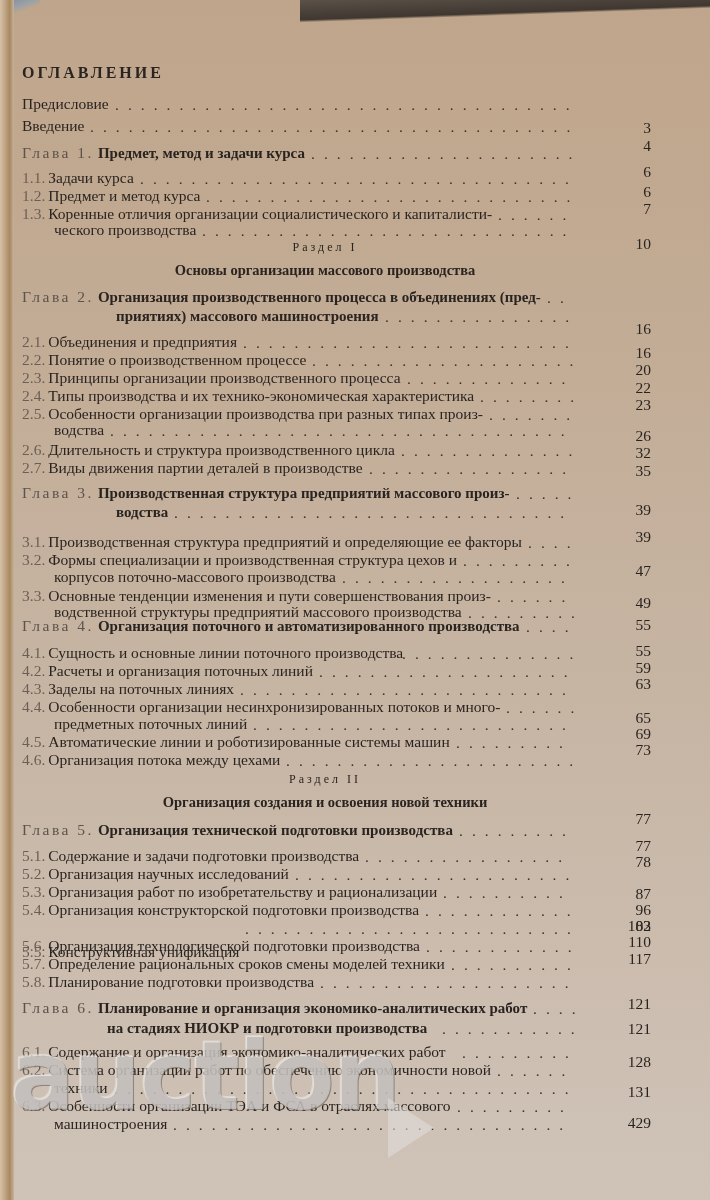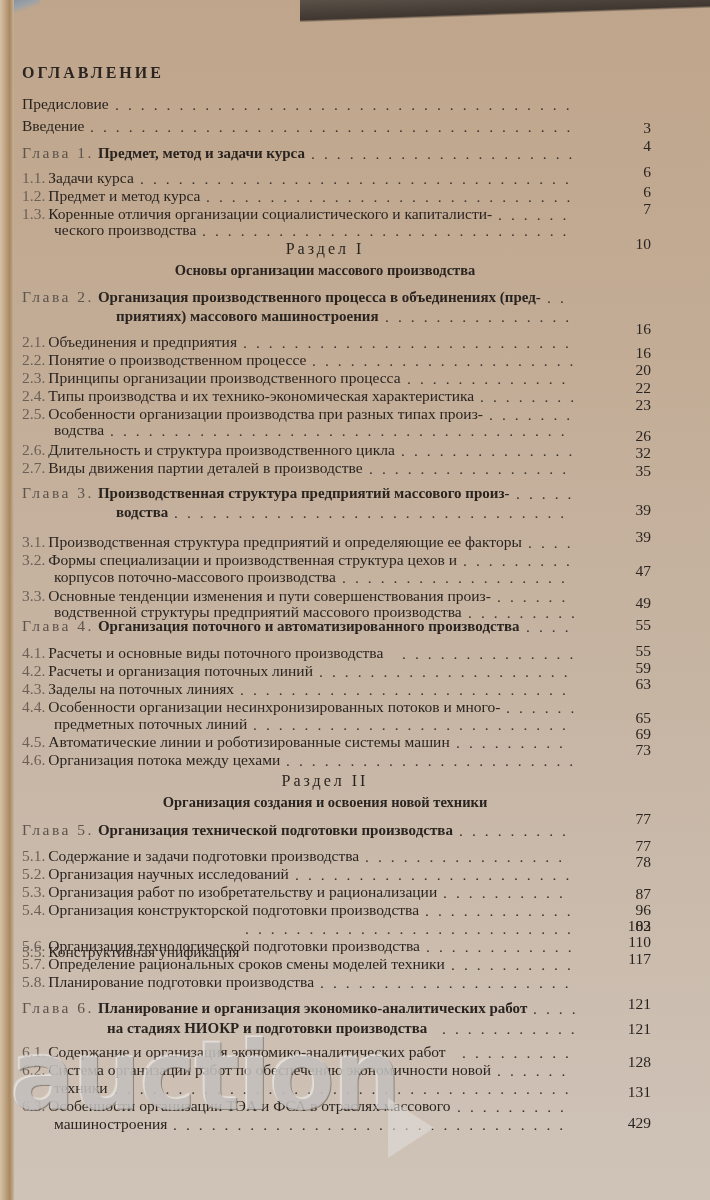--- a/index.html
+++ b/index.html
@@ -25,21 +25,21 @@
       position: absolute; left: 0; top: 0; width: 14px; height: 1200px;
       background: linear-gradient(90deg, #d6c2a6 0%, #bda281 40%, #a8885f 70%, #c7b39d 100%);
     }
     .line { position: absolute; white-space: nowrap; font-size: 15.5px; line-height: 16px; }
     .title { position: absolute; left: 22px; top: 64px; font-size: 16px; font-weight: bold; letter-spacing: 3px; }
     .num { position: absolute; left: 595px; width: 56px; text-align: right; font-size: 15.5px; line-height: 16px; }
     .sec { color: #6a5f56; margin-right: 3px; margin-top: 40px; }
     .chap-label { letter-spacing: 2.5px; color: #5c534c; margin-right: 4px; }
     .chap-text { font-weight: bold; font-size: 15px; }
     .dots { letter-spacing: 9px; color: #3a332d; }
-    .part { position: absolute; left: 0; width: 650px; text-align: center; font-size: 16px; letter-spacing: 3px; }
+    .part { position: absolute; left: 0; width: 650px; text-align: center; font-size: 12px; letter-spacing: 3px; }
     .part-title { position: absolute; left: 0; width: 650px; text-align: center; font-size: 14.5px; font-weight: bold; }
     .watermark {
       position: absolute; font-family: "DejaVu Sans", sans-serif; font-weight: bold;
       color: rgba(235,232,230,0.55);
       text-shadow: 1px 1px 0 rgba(90,85,80,0.55), -1px -1px 0 rgba(255,255,255,0.35);
       pointer-events: none;
     }
     .wm-play {
       position: absolute; left: 388px; top: 1098px; width: 0; height: 0;
       border-top: 30px solid transparent; border-bottom: 30px solid transparent;
@@ -75,21 +75,21 @@
       <div class="line" style="top: 442px; left: 22px;"><span class="sec">2.6.</span><span>Длительность и структура производственного цикла</span></div>
       <div class="line" style="top: 460px; left: 22px;"><span class="sec">2.7.</span><span>Виды движения партии деталей в производстве</span></div>
       <div class="line" style="top: 485px; left: 22px;"><span class="chap-label">Глава 3.</span><span class="chap-text">Производственная структура предприятий массового произ-</span></div>
       <div class="line" style="top: 504px; left: 116px;"><span class="chap-text">водства</span></div>
       <div class="line" style="top: 534px; left: 22px;"><span class="sec">3.1.</span><span>Производственная структура предприятий и определяющие ее факторы</span></div>
       <div class="line" style="top: 552px; left: 22px;"><span class="sec">3.2.</span><span>Формы специализации и производственная структура цехов и</span></div>
       <div class="line" style="top: 569px; left: 54px;"><span>корпусов поточно-массового производства</span></div>
       <div class="line" style="top: 588px; left: 22px;"><span class="sec">3.3.</span><span>Основные тенденции изменения и пути совершенствования произ-</span></div>
       <div class="line" style="top: 604px; left: 54px;"><span>водственной структуры предприятий массового производства</span></div>
       <div class="line" style="top: 618px; left: 22px;"><span class="chap-label">Глава 4.</span><span class="chap-text">Организация поточного и автоматизированного производства</span></div>
-      <div class="line" style="top: 645px; left: 22px;"><span class="sec">4.1.</span><span>Расчеты и основные виды поточного производства</span></div>
+      <div class="line" style="top: 645px; left: 22px;"><span class="sec">4.1.</span><span>Сущность и основные линии поточного производства</span></div>
       <div class="line" style="top: 663px; left: 22px;"><span class="sec">4.2.</span><span>Расчеты и организация поточных линий</span></div>
       <div class="line" style="top: 681px; left: 22px;"><span class="sec">4.3.</span><span>Заделы на поточных линиях</span></div>
       <div class="line" style="top: 699px; left: 22px;"><span class="sec">4.4.</span><span>Особенности организации несинхронизированных потоков и много-</span></div>
       <div class="line" style="top: 716px; left: 54px;"><span>предметных поточных линий</span></div>
       <div class="line" style="top: 734px; left: 22px;"><span class="sec">4.5.</span><span>Автоматические линии и роботизированные системы машин</span></div>
       <div class="line" style="top: 752px; left: 22px;"><span class="sec">4.6.</span><span>Организация потока между цехами</span></div>
       <div class="line" style="top: 822px; left: 22px;"><span class="chap-label">Глава 5.</span><span class="chap-text">Организация технической подготовки производства</span></div>
       <div class="line" style="top: 848px; left: 22px;"><span class="sec">5.1.</span><span>Содержание и задачи подготовки производства</span></div>
       <div class="line" style="top: 866px; left: 22px;"><span class="sec">5.2.</span><span>Организация научных исследований</span></div>
       <div class="line" style="top: 884px; left: 22px; text-align: right;"><span class="sec">5.3.</span><span>Организация работ по изобретательству и рационализации</span></div>

